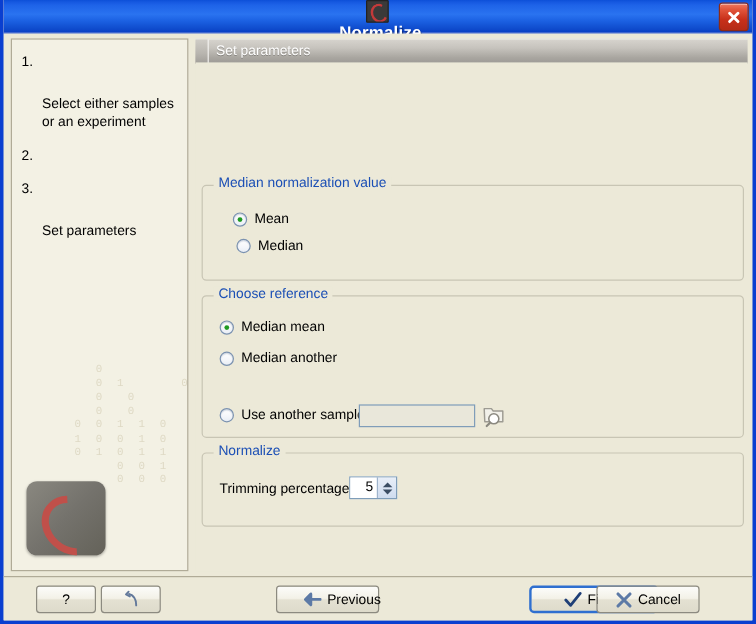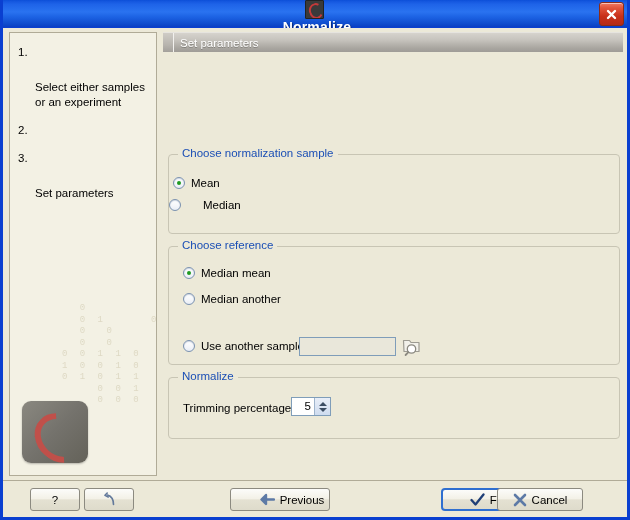--- a/index.html
+++ b/index.html
@@ -311,21 +311,21 @@
     font-size: 11.5px;
     color: #000;
     cursor: pointer;
   }
   .btn.focused {
     border: 2px solid #2f6fd0;
     border-radius: 4px;
   }
   #btn-help   { left: 27px;  width: 50px; }
   #btn-reset  { left: 81px;  width: 50px; }
-  #btn-prev   { left: 227px; width: 100px; padding-left: 24px; }
+  #btn-prev   { left: 227px; width: 86px; padding-left: 24px; }
   #btn-next   { left: 325px; width: 86px; }
   #btn-finish { left: 438px; width: 108px; }
   #btn-cancel { left: 494px; width: 86px; }
   .btn svg { display: block; flex: none; }
 </style>
 </head>
 <body>
 
 <div id="window">
 
@@ -370,26 +370,26 @@
     <div id="main">
 
       <div id="panel-header">
         <div id="header-gripper"></div>
         <div id="panel-header-title">Set parameters</div>
       </div>
 
       <div id="panel-body">
 
         <div class="groupbox" id="gb-normvalue">
-          <div class="gb-title">Choose normalization sample</div>
-          <div class="radio-row" style="left:4px; top:22px;text-align:right;">
+          <div class="gb-title">Median normalization value</div>
+          <div class="radio-row" style="left:25px; top:22px;text-align:right;">
             <span class="radio checked"></span>
             <span class="radio-label">Mean</span>
           </div>
-          <div class="radio-row" style="left:0; top:44px;gap:16px;">
+          <div class="radio-row" style="left:28px; top:44px;">
             <span class="radio"></span>
             <span class="radio-label">Median</span>
           </div>
         </div>
 
         <div class="groupbox" id="gb-reference">
           <div class="gb-title">Choose reference</div>
           <div class="radio-row" style="left:14px; top:4px;margin-top:16px;">
             <span class="radio checked"></span>
             <span class="radio-label">Median mean</span>

